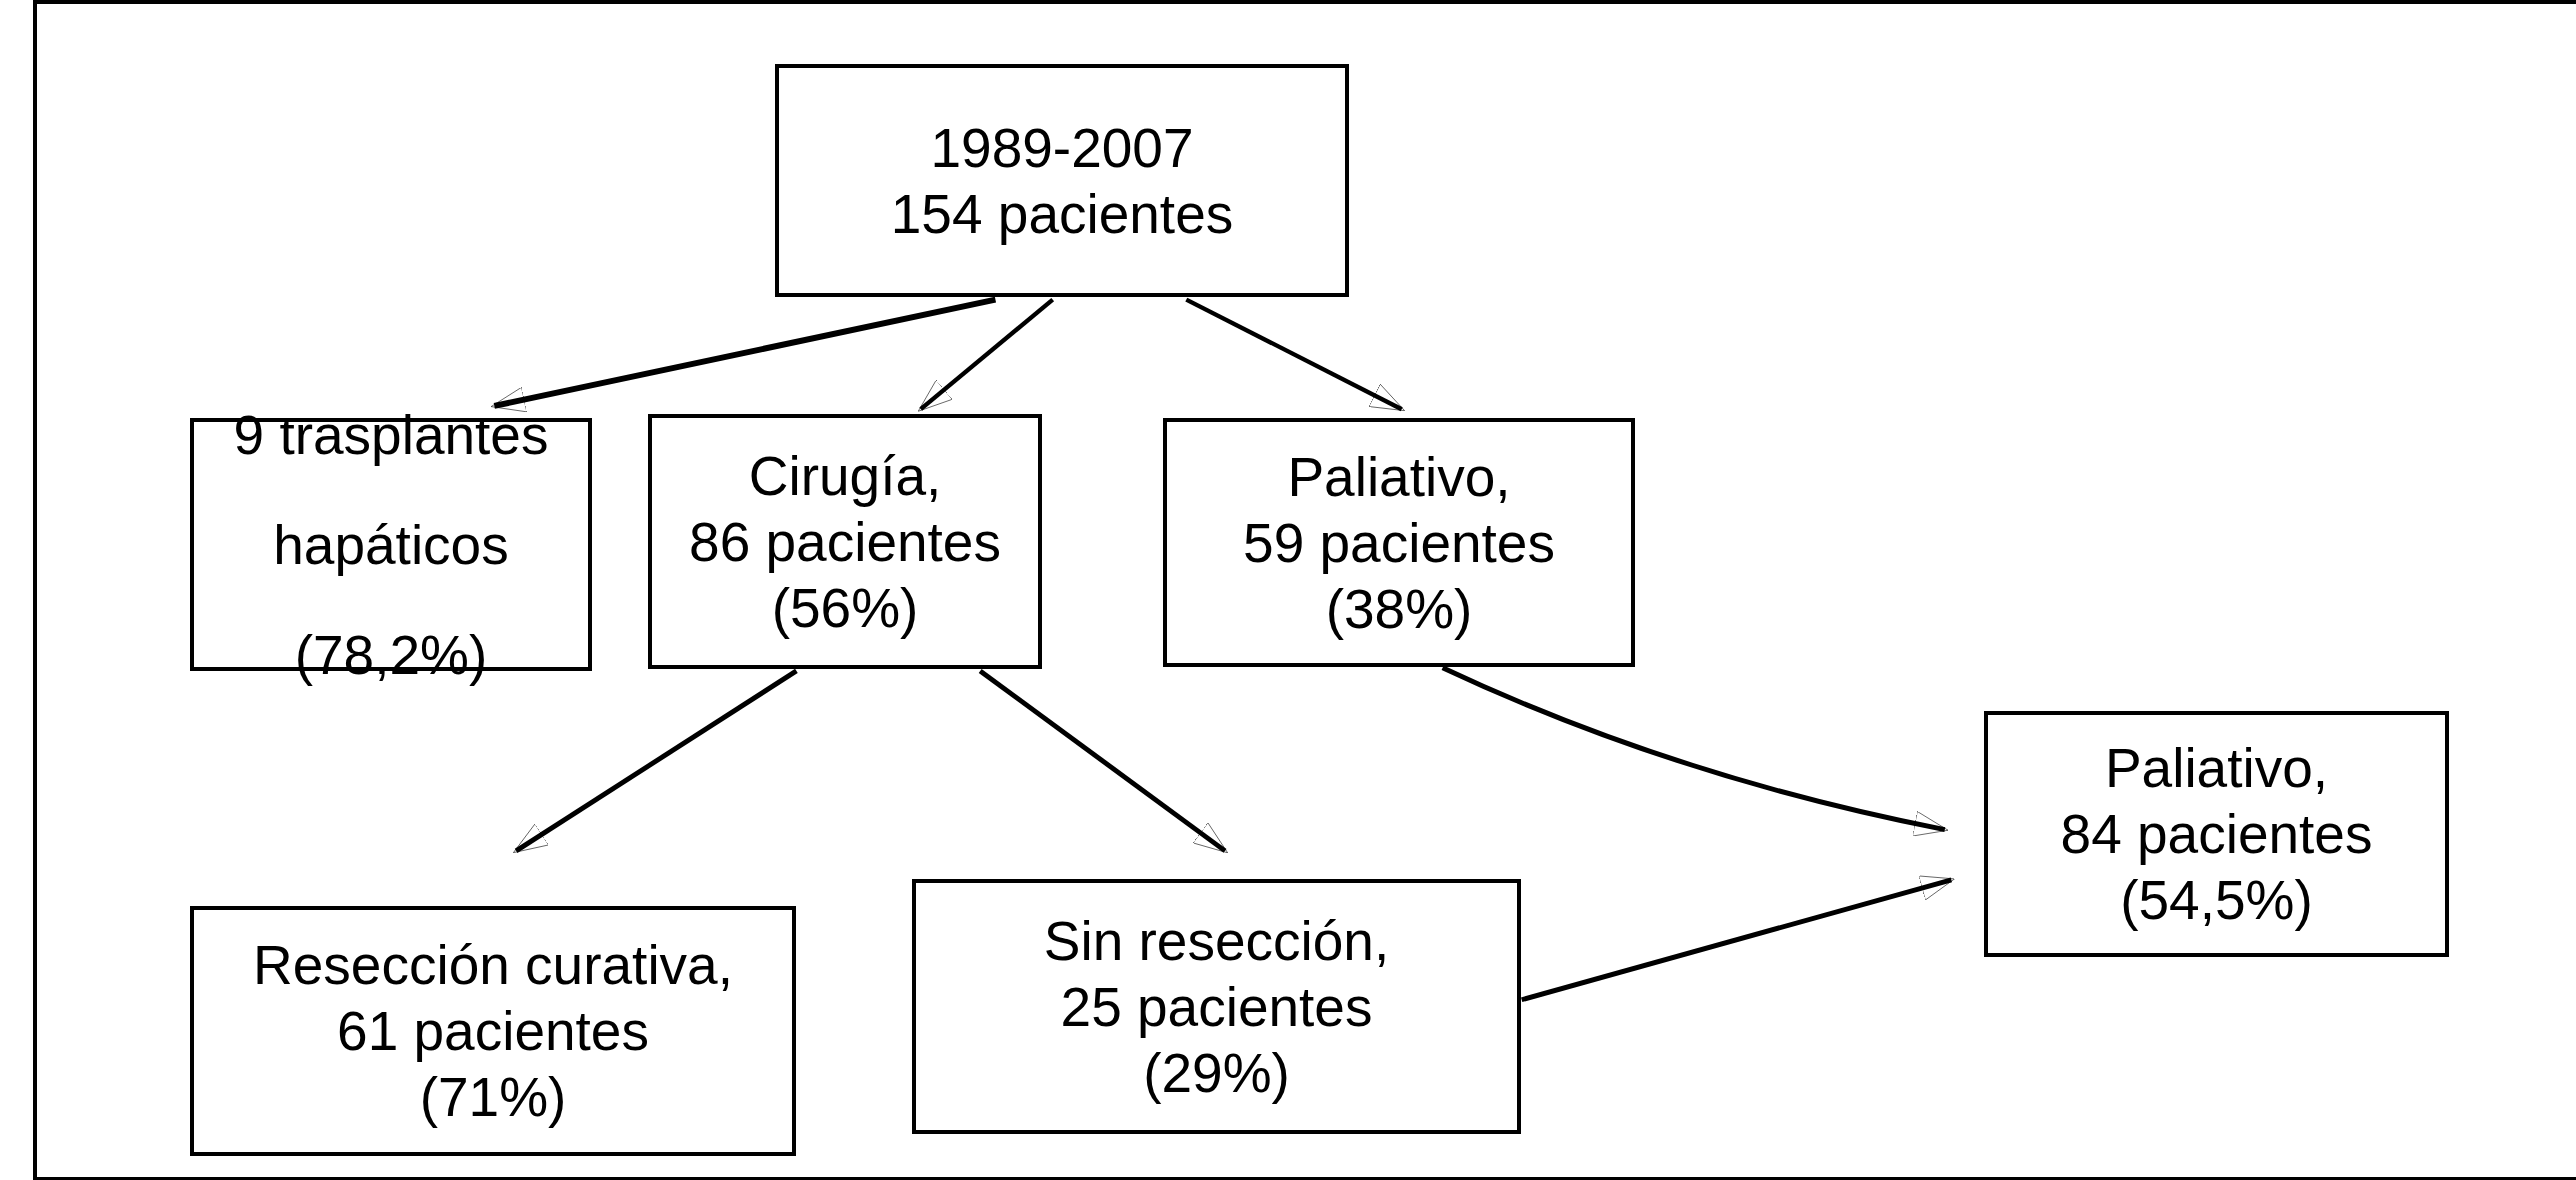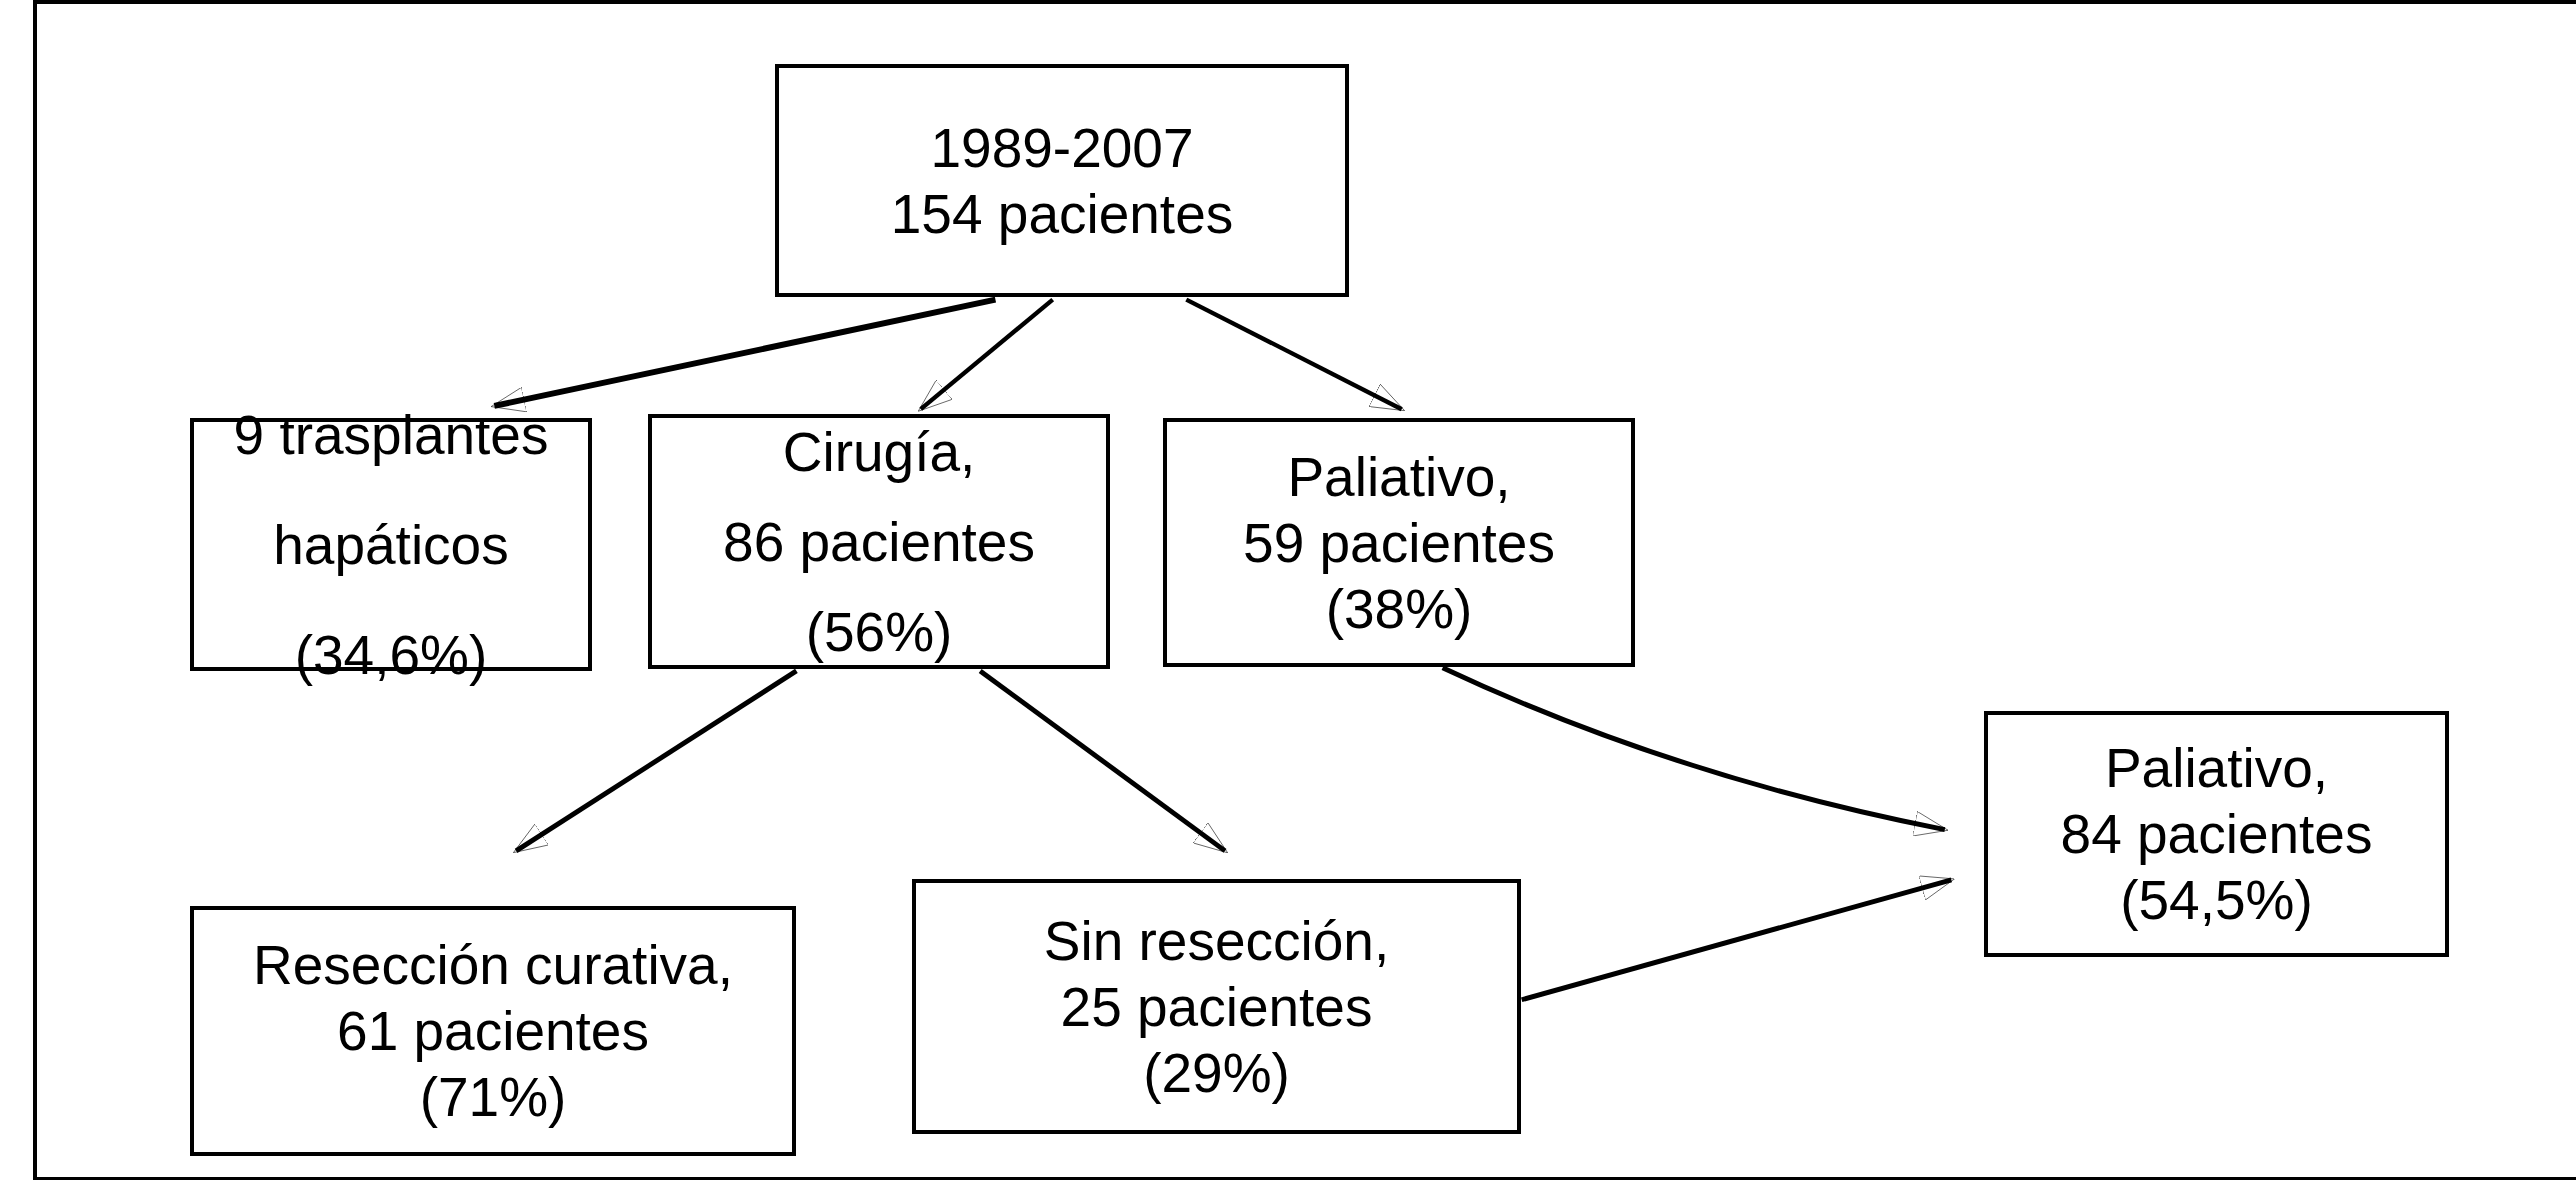--- a/index.html
+++ b/index.html
@@ -33,21 +33,21 @@
     flex-direction: column;
     justify-content: center;
     align-items: center;
     text-align: center;
     font-size: 55px;
     line-height: 1.2;
     white-space: nowrap;
   }
   #node-root            { left: 742px; top: 64px;  width: 574px; height: 233px; }
   #node-transplants     { left: 157px;  top: 418px;  width: 402px;  height: 253px; gap: 44px; }
-  #node-surgery         { left: 615px; top: 414px;  width: 462px;  height: 255px; gap: 24px; }
+  #node-surgery         { left: 615px; top: 414px;  width: 394px;  height: 255px; }
   #node-palliative-59   { left: 1130px; top: 418px;  width: 472px;  height: 249px; }
   #node-curative        { left: 157px;  top: 906px; width: 606px; height: 250px; }
   #node-no-resection    { left: 879px; top: 879px; width: 609px; height: 255px; }
   #node-palliative-84   { left: 1951px; top: 711px; width: 465px;  height: 246px; }
   #edges {
     position: absolute;
     left: 0; top: 0;
     width: 2576px;
     height: 1181px;
     pointer-events: none;
@@ -79,21 +79,21 @@
   </svg>
 
   <div class="node" id="node-root">
     <span>1989-2007</span>
     <span>154 pacientes</span>
   </div>
 
   <div class="node" id="node-transplants">
     <span>9 trasplantes</span>
     <span>hapáticos</span>
-    <span>(34,6%)</span>
+    <span>(78,2%)</span>
   </div>
 
   <div class="node" id="node-surgery">
     <span>Cirugía,</span>
     <span>86 pacientes</span>
     <span>(56%)</span>
   </div>
 
   <div class="node" id="node-palliative-59">
     <span>Paliativo,</span>

